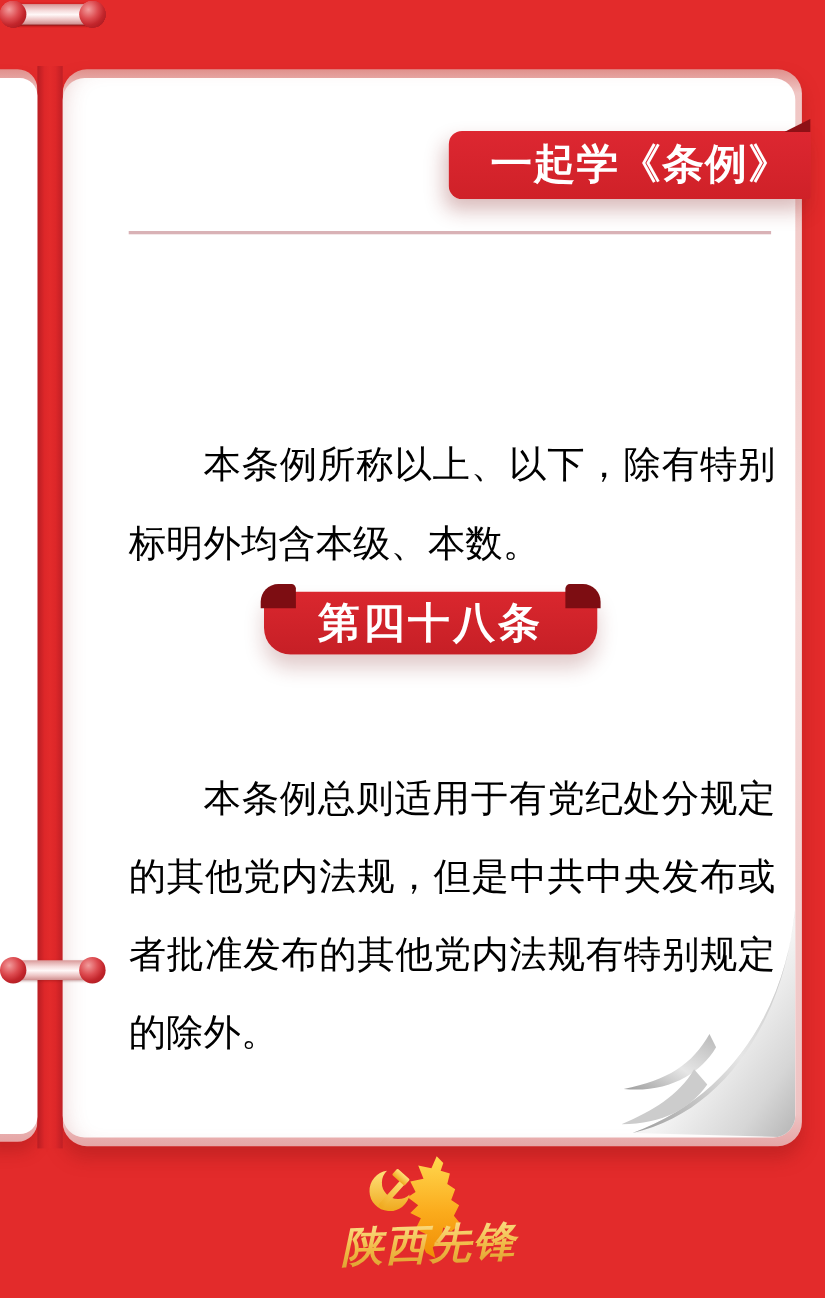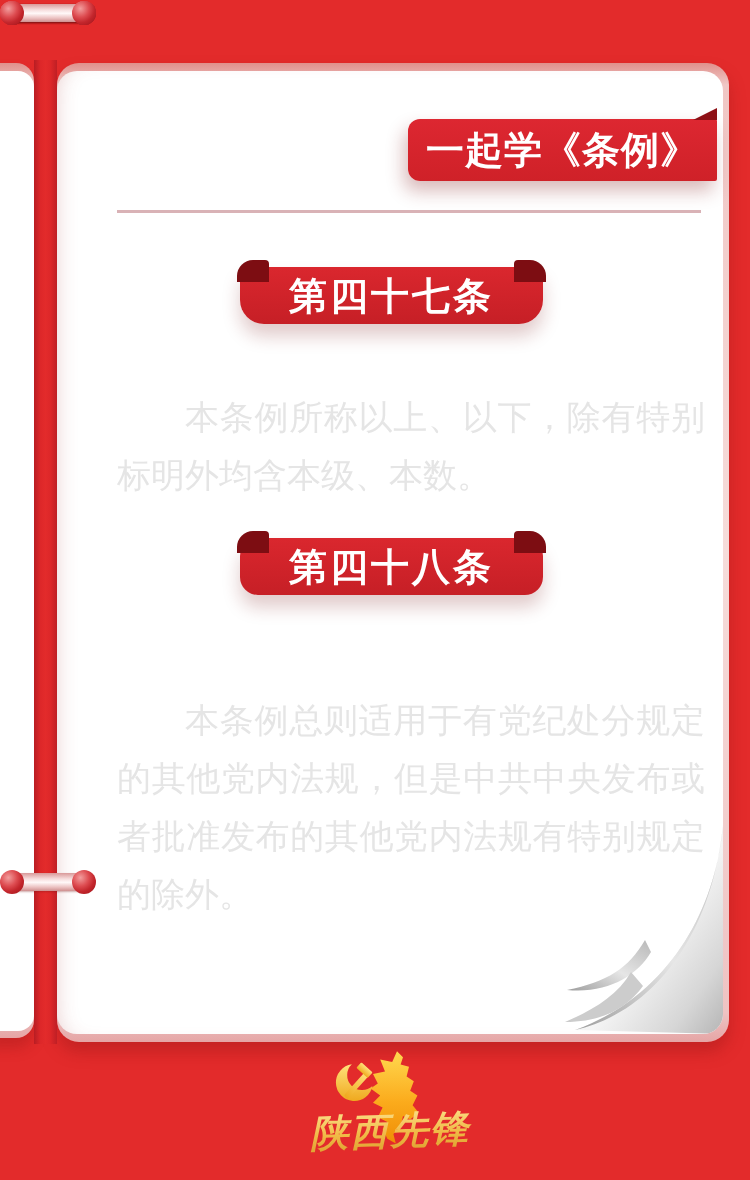--- a/index.html
+++ b/index.html
@@ -52,21 +52,21 @@
   .ring .c.r{left:72px;}
   .ring:nth-of-type(1){top:230px}.ring:nth-of-type(2){top:349px}
   .ring:nth-of-type(3){top:474px}.ring:nth-of-type(4){top:624px}
   .ring:nth-of-type(5){top:740px}.ring:nth-of-type(6){top:869px}
   
   .badge{
     position:absolute;left:408px;top:119px;width:309px;height:62px;z-index:4;
     background:linear-gradient(180deg,#dd2731 0%,#cf2128 100%);
     border-radius:12px 2px 2px 12px;
     box-shadow:-4px 10px 18px rgba(130,25,25,.30);
-    display:flex;align-items:center;justify-content:center;
+    display:flex;align-items:center;justify-content:center;padding-left:20px;
   }
   .badge::before{ 
     content:"";position:absolute;right:0;top:-11px;width:24px;height:12px;
     background:#8e1016;clip-path:polygon(100% 0,100% 100%,0 100%);
   }
   .badge-label{color:#fff;font-size:38px;font-weight:700;letter-spacing:1px;line-height:1;}
   
   .divider{
     position:absolute;left:117px;top:210px;width:584px;height:3px;
     background:#d9b2b6;z-index:3;
@@ -79,26 +79,26 @@
     box-shadow:0 12px 18px rgba(120,20,20,.22);
     display:flex;align-items:center;justify-content:center;
   }
   .banner::before,.banner::after{
     content:"";position:absolute;top:-7px;width:32px;height:22px;
     background:#7d0d12;z-index:-1;
   }
   .banner::before{left:-3px;border-radius:16px 4px 0 0;}
   .banner::after{right:-3px;border-radius:4px 16px 0 0;}
   .banner.first{top:267px;}
-  .banner.second{top:538px;border-radius:18px;}
+  .banner.second{top:538px;}
   .banner-label{color:#fff;font-size:38px;font-weight:700;letter-spacing:3px;line-height:1;}
   
   .para{
     position:absolute;left:117px;width:588px;z-index:3;
-    color:#e5e5e5;font-size:34px;line-height:58px;
+    color:#000000;font-size:34px;line-height:71px;
     text-indent:2em;text-align:justify;letter-spacing:0;
   }
   .para.first{top:354px;}
   .para.second{top:657px;}
   
   .curl{position:absolute;right:0;bottom:0;width:200px;height:210px;}
   
   .logo{position:absolute;left:0;top:1050px;width:750px;height:120px;z-index:3;}
   .emblem{position:absolute;left:328px;top:10px;width:52px;height:52px;}
   .map{position:absolute;left:360px;top:0;width:74px;height:96px;}
@@ -173,23 +173,20 @@
       <i class="c l"></i>
       <i class="c r"></i>
     </div>
 
   <div class="badge">
     <span class="badge-label">一起学《条例》</span>
   </div>
 
   <div class="divider"></div>
 
-  <div class="banner first">
-    <span class="banner-label">第四十七条</span>
-  </div>
   <p class="para first">本条例所称以上、以下，除有特别标明外均含本级、本数。</p>
 
   <div class="banner second">
     <span class="banner-label">第四十八条</span>
   </div>
   <p class="para second">本条例总则适用于有党纪处分规定的其他党内法规，但是中共中央发布或者批准发布的其他党内法规有特别规定的除外。</p>
 
   <div class="logo">
     <svg class="emblem" viewBox="0 0 48 48" aria-hidden="true">
       <defs>

